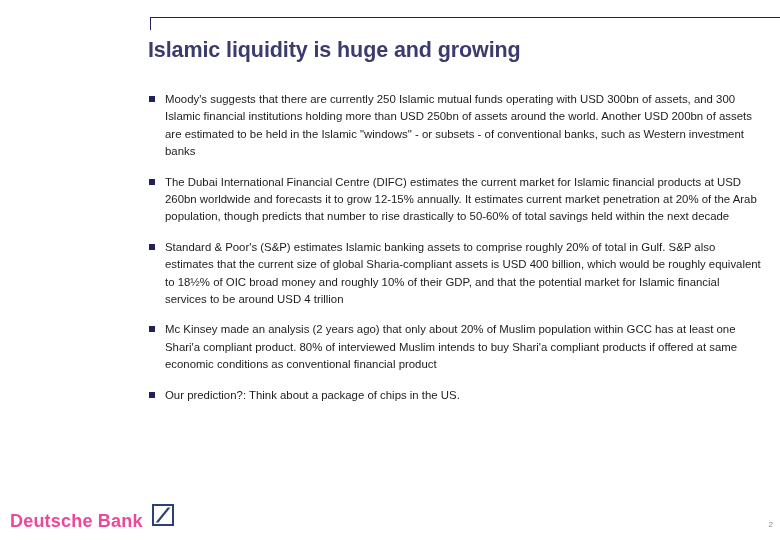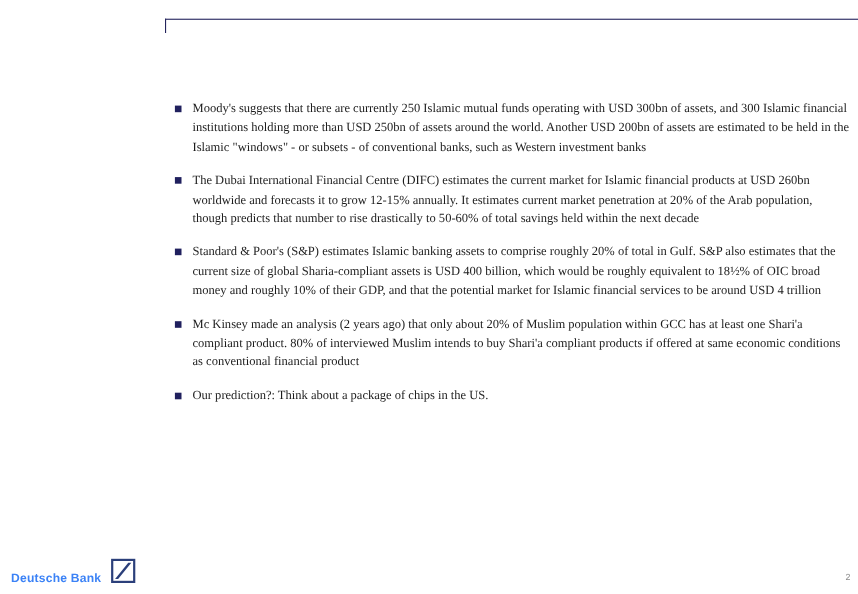--- a/index.html
+++ b/index.html
@@ -52,24 +52,23 @@
     font-size: 21.5px;
     font-weight: bold;
     color: #3b3b6d;
     letter-spacing: -0.1px;
     white-space: nowrap;
   }
 
   
   .bullets {
     position: absolute;
-    left: 158px;
+    left: 148px;
     top: 91px;
     width: 614px;
-    font-family: Liberation Serif, serif;
   }
   .bullet-row {
     position: relative;
     display: block;
     padding-left: 17px;
     margin-bottom: 13px;
     font-size: 11.4px;
     line-height: 17.4px;
     color: #1c1c1c;
     text-align: left;
@@ -93,23 +92,23 @@
   
   .footer-logo {
     position: absolute;
     left: 10px;
     bottom: 8px;
     display: flex;
     align-items: center;
     gap: 9px;
   }
   .db-wordmark {
-    font-size: 11px;
+    font-size: 18px;
     font-weight: bold;
-    color: #3b82f6;
+    color: #ec4899;
     letter-spacing: 0.2px;
     white-space: nowrap;
     margin-top: 14px;
   }
   .db-mark {
     width: 22px;
     height: 22px;
     background: #2b3f7a;
     position: relative;
     display: block;
@@ -140,20 +139,21 @@
   }
 </style>
 </head>
 <body>
 
 <div class="slide">
 
   <div class="top-rule"></div>
   <div class="top-rule-tick"></div>
 
+  <div class="title">Islamic liquidity is huge and growing</div>
 
   <div class="bullets">
 
     <div class="bullet-row">
       <span class="bullet-marker"></span>
       <span class="bullet-text">Moody's suggests that there are currently 250 Islamic mutual funds operating with USD 300bn of assets, and 300 Islamic financial institutions holding more than USD 250bn of assets around the world. Another USD 200bn of assets are estimated to be held in the Islamic "windows" - or subsets - of conventional banks, such as Western investment banks</span>
     </div>
 
     <div class="bullet-row">
       <span class="bullet-marker"></span>

